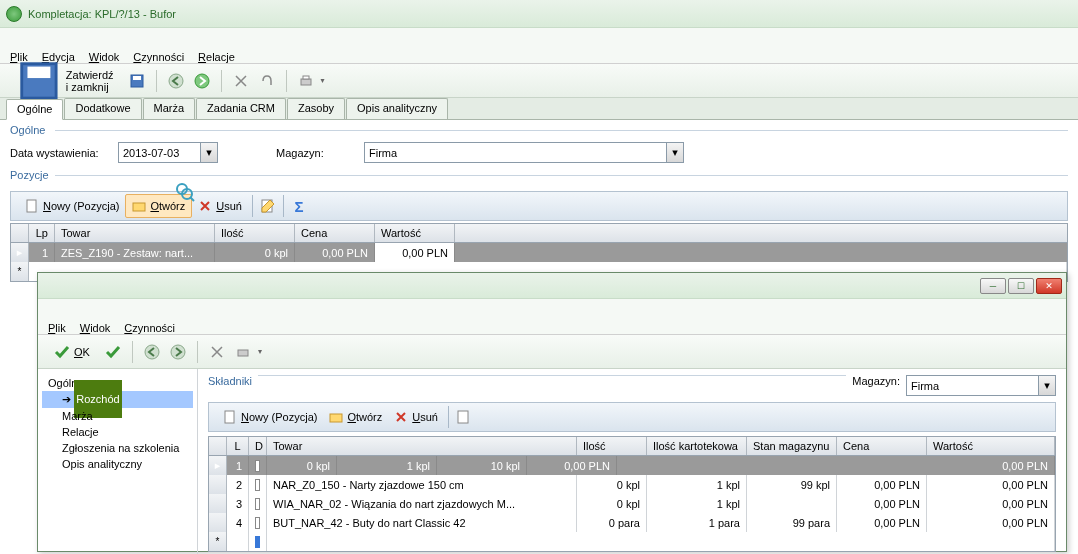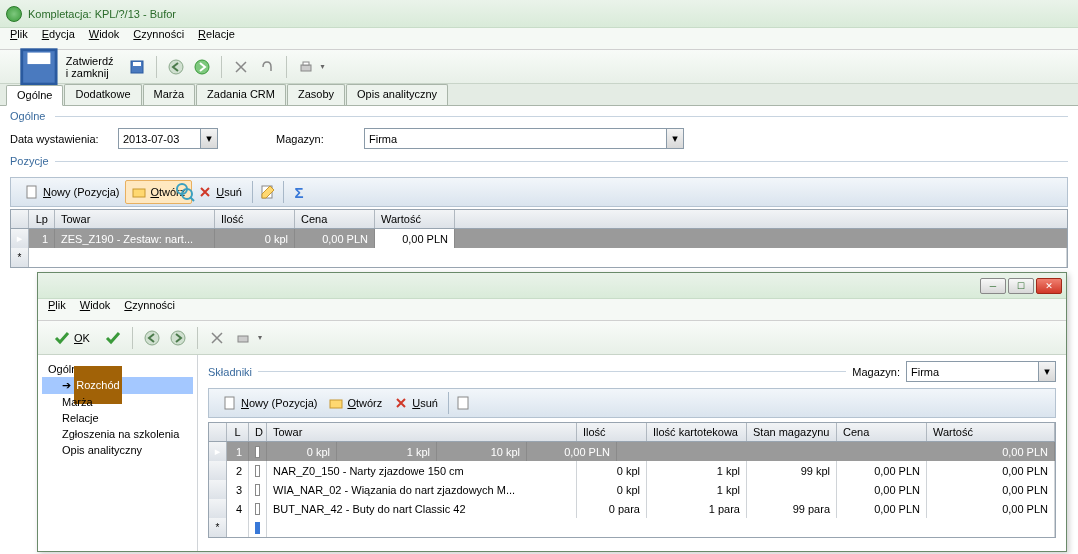--- a/index.html
+++ b/index.html
@@ -1,19 +1,19 @@
 <!DOCTYPE html>
 <html><head>
 <meta charset="utf-8">
 <style>
 *{box-sizing:border-box;margin:0;padding:0;font-family:Tahoma,sans-serif;font-size:11px}
 body{background:#fff;width:1078px;height:554px;overflow:hidden;position:relative}
 .titlebar{height:28px;background:linear-gradient(#eaf3ea,#d9ebd9);display:flex;align-items:center;padding-left:6px;color:#2a6b2a;border-bottom:1px solid #c8dcc8}
 .titlebar .appicon{width:16px;height:16px;border-radius:50%;background:radial-gradient(#7ec87e,#3a9a3a);margin-right:6px;border:1px solid #2a7a2a}
-.menubar{height:22px;display:flex;align-items:flex-start;padding-left:10px;gap:14px;background:#f5f9f5;border-bottom:1px solid #d0d0d0}
+.menubar{height:36px;display:flex;align-items:flex-end;padding-left:10px;gap:14px;background:#f5f9f5;border-bottom:1px solid #d0d0d0}
 .menubar span{cursor:default}
 .menubar u{text-decoration:underline}
 .toolbar{height:34px;display:flex;align-items:center;padding-left:8px;gap:4px;background:linear-gradient(#f8fbf8,#e8f0e8);border-bottom:1px solid #c8d4c8}
 .toolbar .sep{width:1px;height:22px;background:#c0c8c0;margin:0 4px}
 .iconbtn{width:22px;height:22px;display:flex;align-items:center;justify-content:center;cursor:pointer;border-radius:2px}
 .iconbtn svg{width:16px;height:16px}
 .toolbar-text-btn{display:flex;align-items:center;height:24px;padding:0 8px;gap:4px;cursor:pointer;border-radius:2px}
 .tabs{display:flex;height:22px;background:#e4ece4;border-bottom:1px solid #a9b5a9;padding-left:6px}
 .tab{padding:3px 10px;border:1px solid #a9b5a9;border-bottom:none;background:#edf3ed;margin-right:1px;cursor:pointer;border-radius:2px 2px 0 0}
 .tab.active{background:#fff;font-weight:normal;position:relative;top:1px;border-bottom:1px solid #fff}
@@ -40,23 +40,23 @@
 .child-titlebar{height:26px;background:linear-gradient(#eaf3ea,#d9ebd9);display:flex;align-items:center;padding-left:6px;color:#2a6b2a;border-bottom:1px solid #c8dcc8}
 .winbtns{margin-left:auto;display:flex;gap:2px;margin-right:4px}
 .winbtn{width:26px;height:16px;border:1px solid #888;border-radius:2px;background:linear-gradient(#f8f8f8,#d8d8d8);display:flex;align-items:center;justify-content:center;font-size:9px;cursor:pointer}
 .winbtn.close{background:linear-gradient(#f08070,#d03828);color:#fff;border-color:#a02818}
 .child-body{display:flex;height:calc(100% - 82px)}
 .tree{width:160px;padding:6px 4px;border-right:1px solid #d0d4d8}
 .tree-node{padding:2px 4px 2px 20px;cursor:pointer;white-space:nowrap}
 .tree-node.root{padding-left:6px;font-weight:normal}
 .tree-node.folder{padding-left:6px;display:flex;align-items:center;gap:4px}
 .tree-node.sel{background:#a4c8ff}
-.tree-node.sel span{background:#a16207;color:#fff;padding:13px 2px}
+.tree-node.sel span{background:#4d7c0f;color:#fff;padding:13px 2px}
 .right-panel{flex:1;padding:6px 10px;overflow:hidden}
-.skladniki-row{display:flex;align-items:center;margin-bottom:6px}
+.skladniki-row{display:flex;margin-bottom:6px}
 .skladniki-row .label{color:#3a6b9e;margin-right:6px}
 .skladniki-row .line{flex:1;height:1px;background:#c8d4e0}
 .check{width:12px;height:12px;border:1px solid #888;background:#fff}
 .ra{justify-content:flex-end}
 .cursor-hand{position:absolute;width:20px;height:22px;pointer-events:none;z-index:100}
 </style>
 </head>
 <body>
 
 <div class="titlebar">

